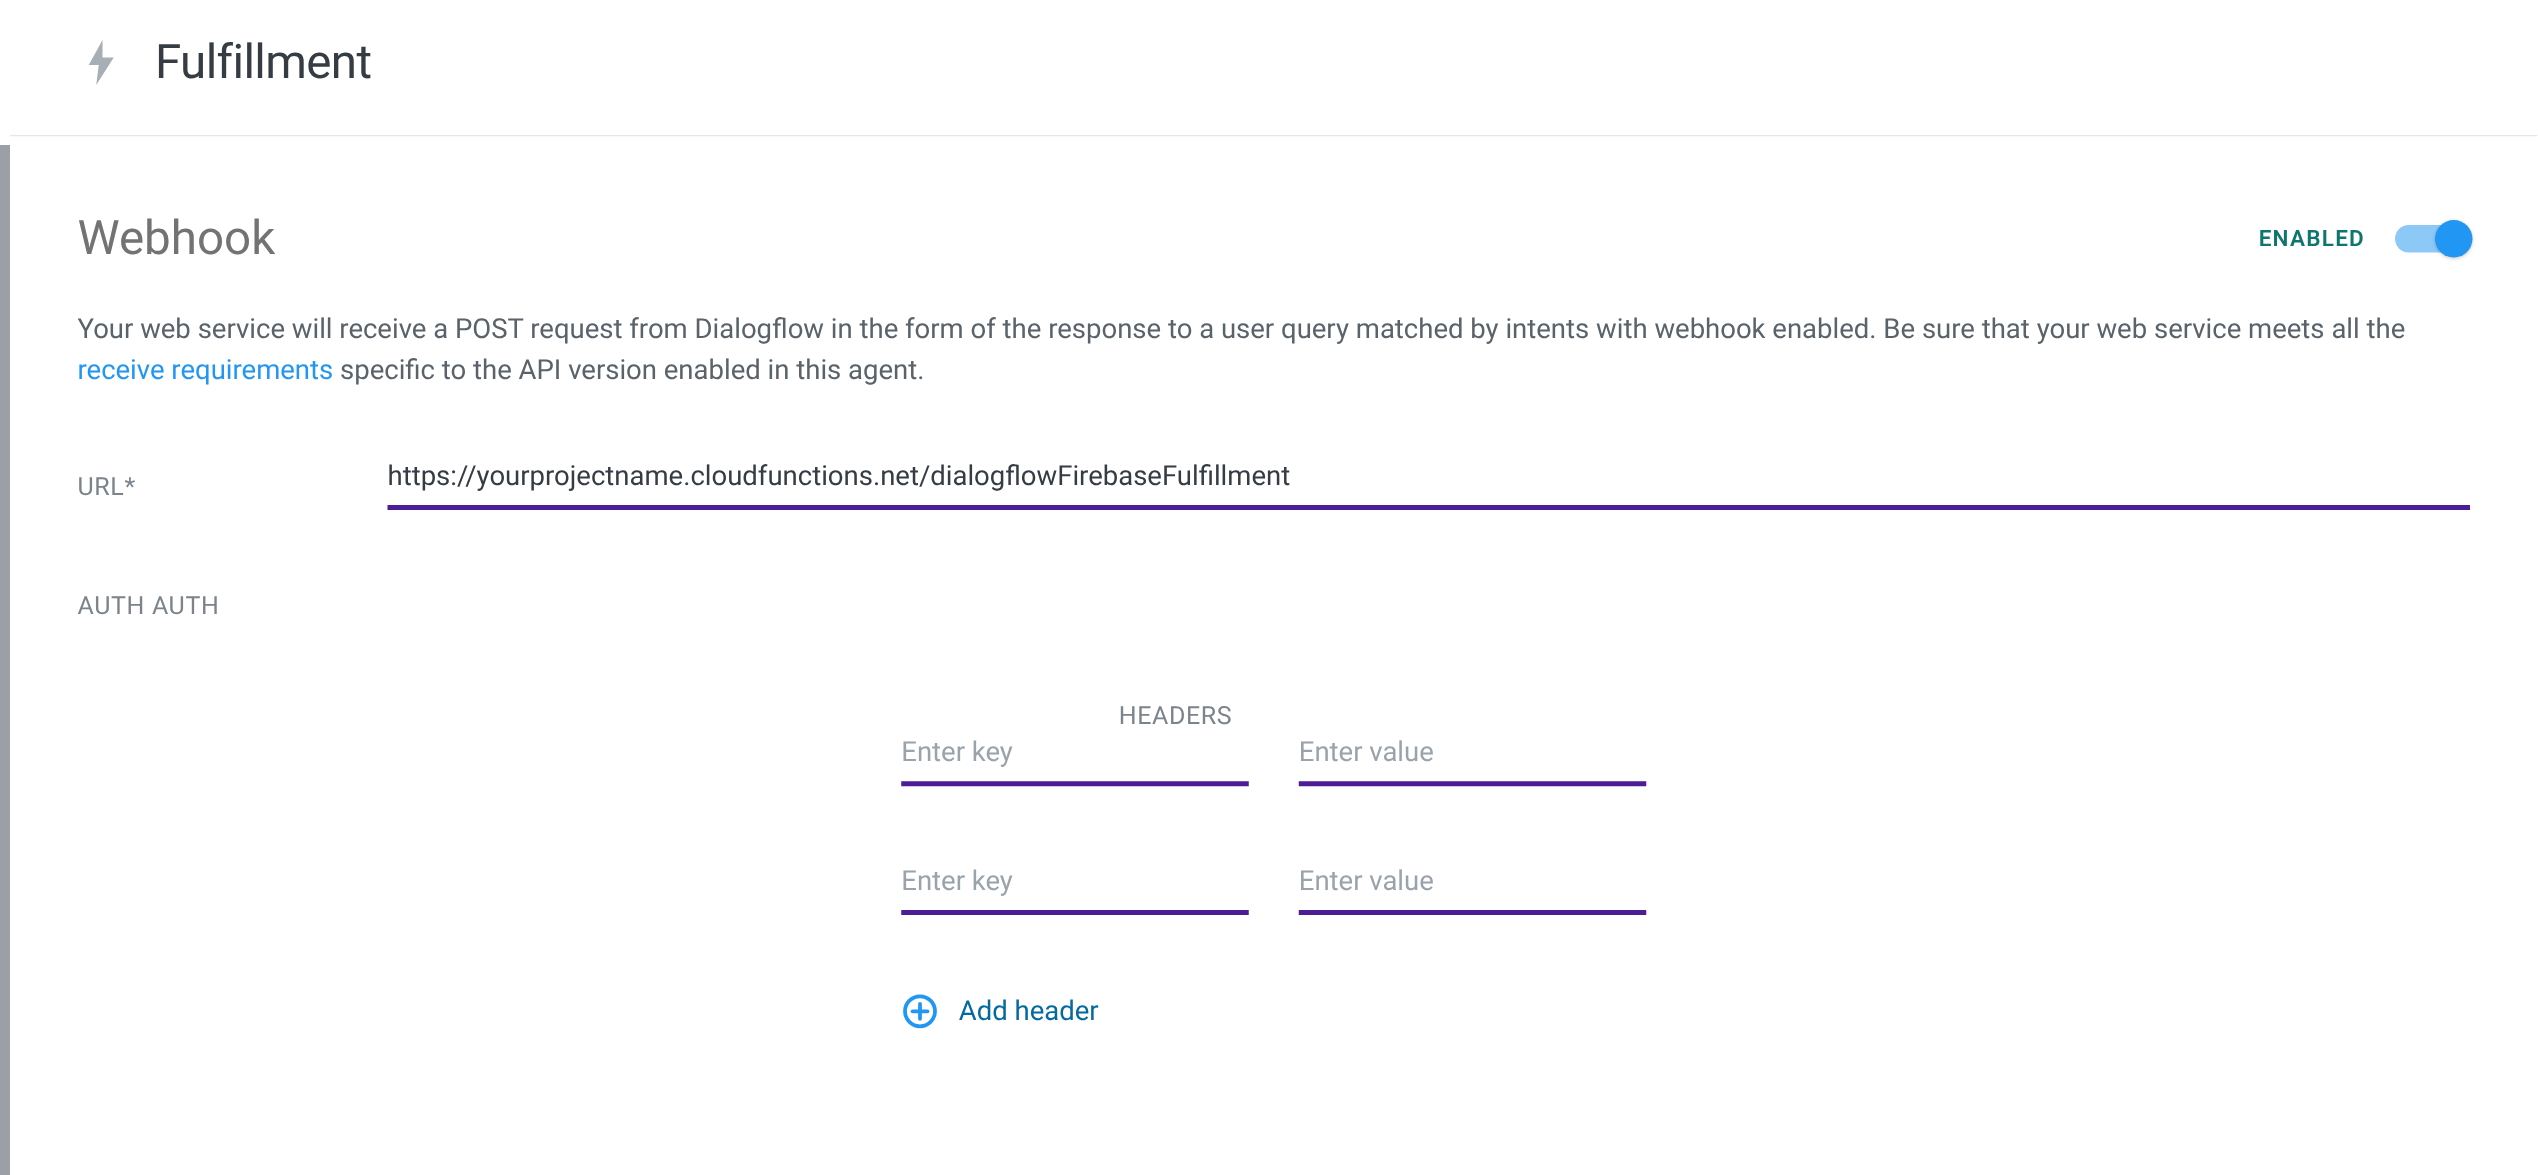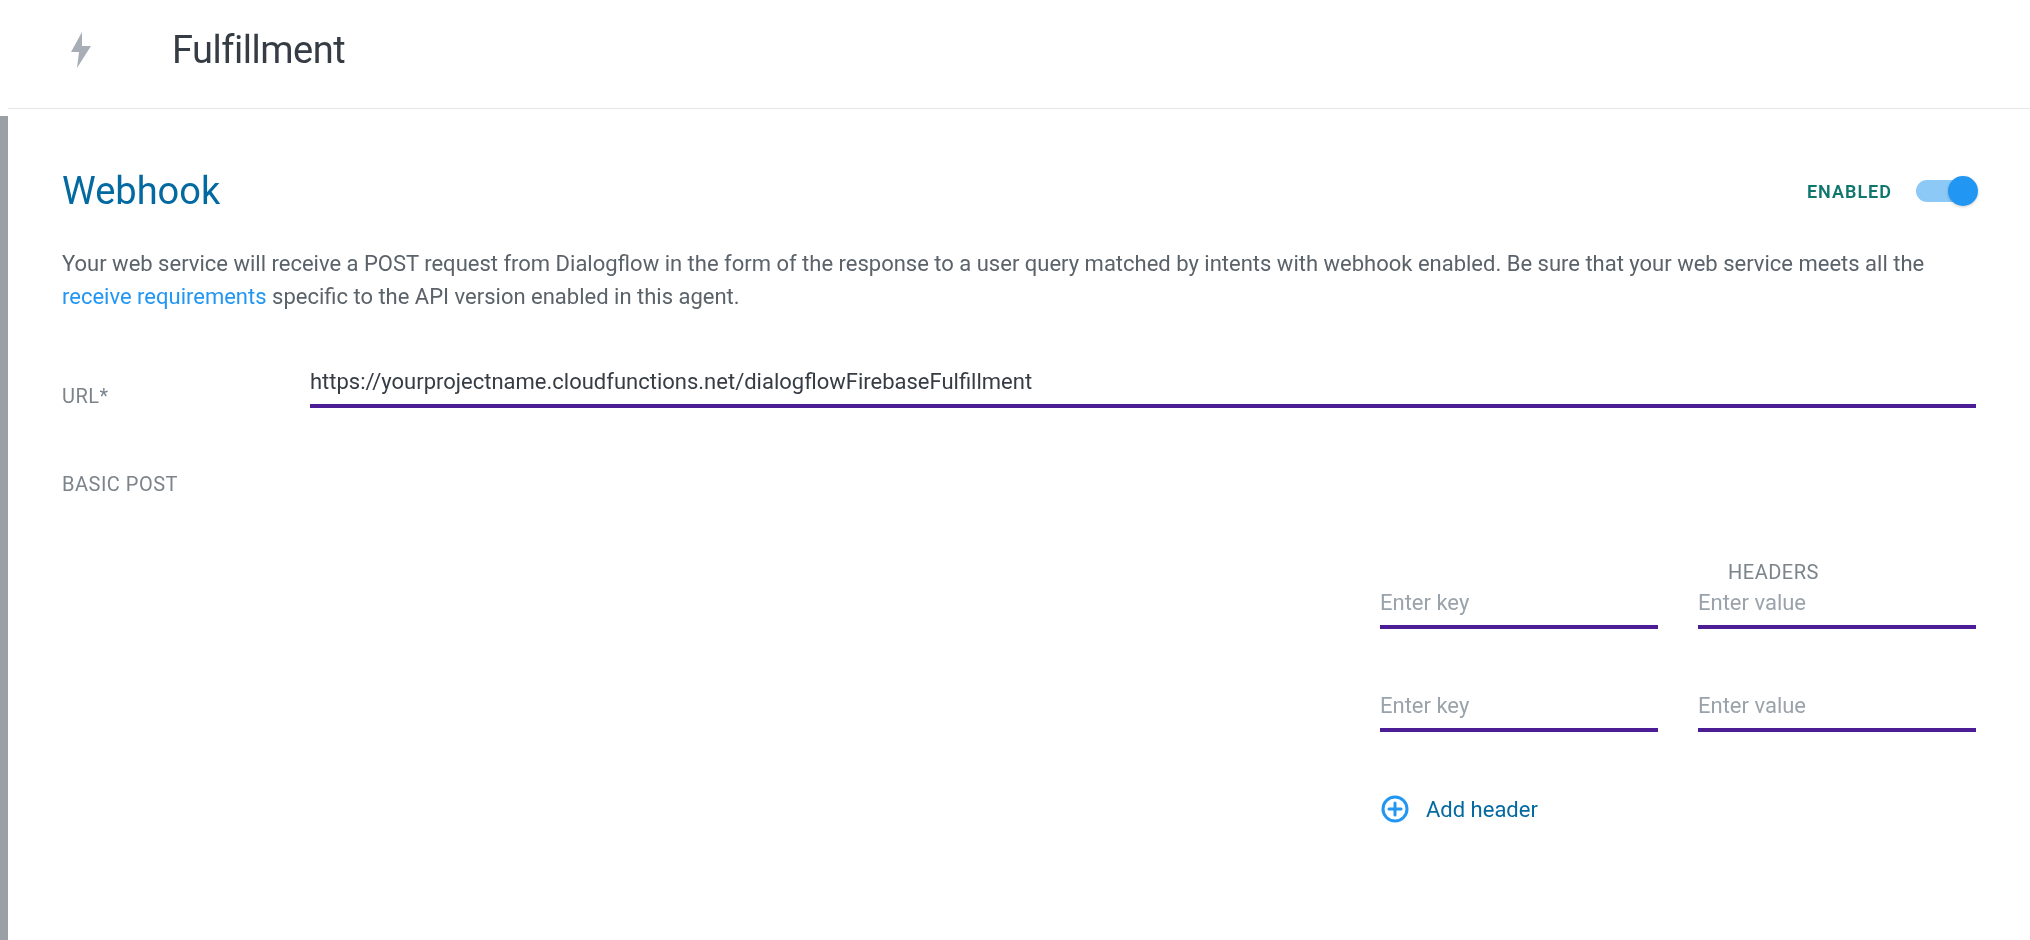--- a/index.html
+++ b/index.html
@@ -18,21 +18,20 @@
       background: #9aa0a6;
     }
     .page {
       padding-left: 8px;
     }
     .header {
       display: flex;
       align-items: center;
       padding: 28px 0 36px 58px;
       border-bottom: 1px solid #e4e7ea;
-      gap: 48px;
     }
     .bolt-icon {
       width: 30px;
       height: 38px;
       margin-right: 28px;
       display: flex;
       align-items: center;
       justify-content: center;
     }
     .bolt-icon svg { display: block; }
@@ -47,21 +46,21 @@
     }
     .section-top {
       display: flex;
       align-items: center;
       justify-content: space-between;
       margin-bottom: 34px;
     }
     .section-title {
       font-size: 38px;
       font-weight: 400;
-      color: #0369a1;
+      color: #737373;
     }
     .toggle-wrap {
       display: flex;
       align-items: center;
       gap: 24px;
     }
     .toggle-label {
       font-size: 18px;
       font-weight: 600;
       letter-spacing: 1px;
@@ -98,21 +97,21 @@
       line-height: 1.5;
       color: #5a626a;
       margin-bottom: 50px;
     }
     .description a {
       color: #2196f3;
       text-decoration: none;
     }
     .form-row {
       display: flex;
-      align-items: flex-end;
+      align-items: center;
       margin-bottom: 58px;
     }
     .form-row.headers { margin-bottom: 32px; flex-direction: column; }
     .form-label {
       width: 248px;
       flex-shrink: 0;
       font-size: 20px;
       letter-spacing: 0.5px;
       color: #7b838b;
       padding-top: 6px;
@@ -197,21 +196,21 @@
     </p>
 
     <div class="form-row">
       <div class="form-label">URL*</div>
       <div class="form-fields">
         <input type="text" class="text-input full-width" value="https://yourprojectname.cloudfunctions.net/dialogflowFirebaseFulfillment" style="">
       </div>
     </div>
 
     <div class="form-row">
-      <div class="form-label">BASIC POST</div>
+      <div class="form-label">AUTH AUTH</div>
     </div>
 
     <div class="form-row headers">
       <div class="form-label">HEADERS</div>
       <div class="form-fields">
         <div class="field-pair">
           <input type="text" class="text-input" placeholder="Enter key" style="">
           <input type="text" class="text-input" placeholder="Enter value" style="">
         </div>
         <div class="field-pair">

